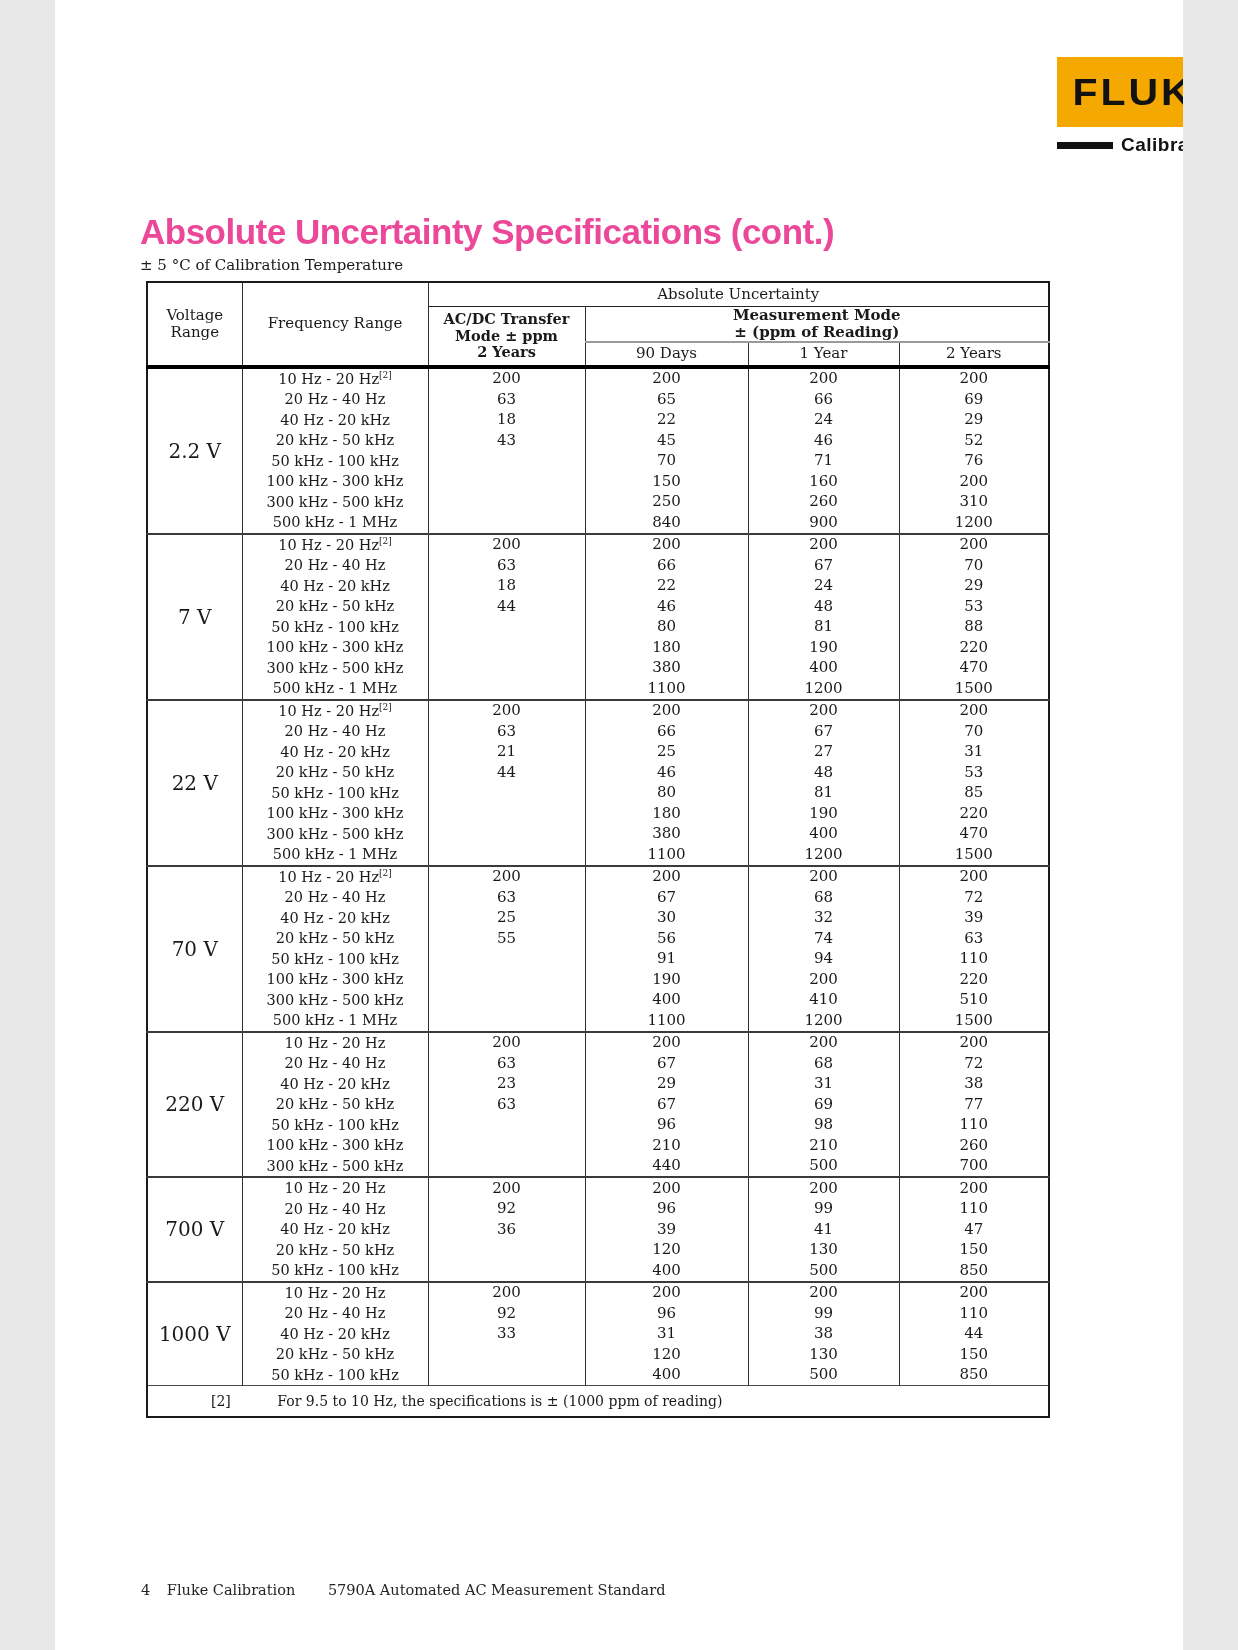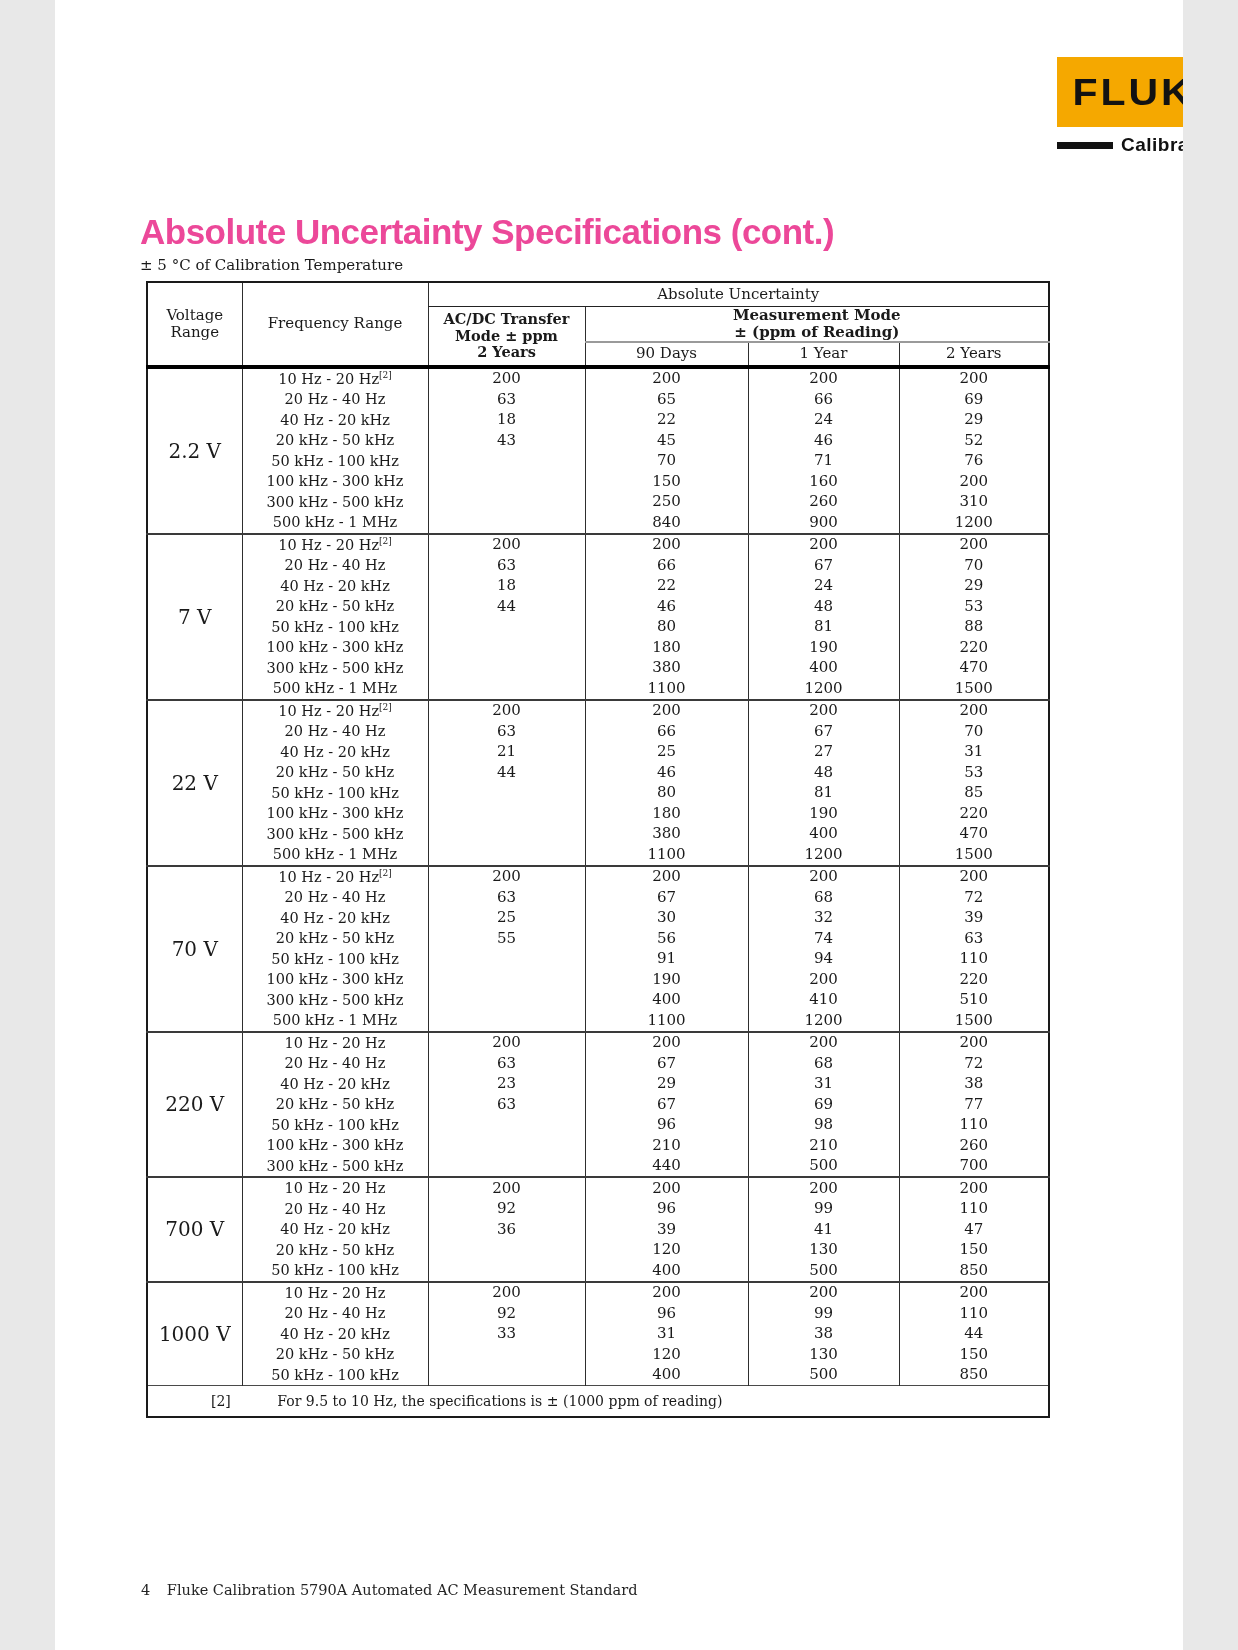--- a/index.html
+++ b/index.html
@@ -94,21 +94,21 @@
   .fn-marker{display:inline-block;margin-left:24px;}
   .fn-text{display:inline-block;margin-left:42px;}
 
   
   .page-footer{
     position:absolute;left:86px;top:1582px;
     font-size:14.5px;color:#242424;white-space:nowrap;
   }
   .page-footer .fnum{display:inline-block;}
   .page-footer .fbrand{display:inline-block;margin-left:12px;}
-  .page-footer .fprod{display:inline-block;}
+  .page-footer .fprod{display:inline-block;margin-left:28px;}
 </style>
 </head>
 <body>
 
 <div class="page">
 
   <div class="logo-block">
     <div class="logo-box" id="logo-box" style="background: rgb(245, 168, 0);">
       <span class="logo-brand">FLUKE</span>
       <span class="logo-reg">®</span>

